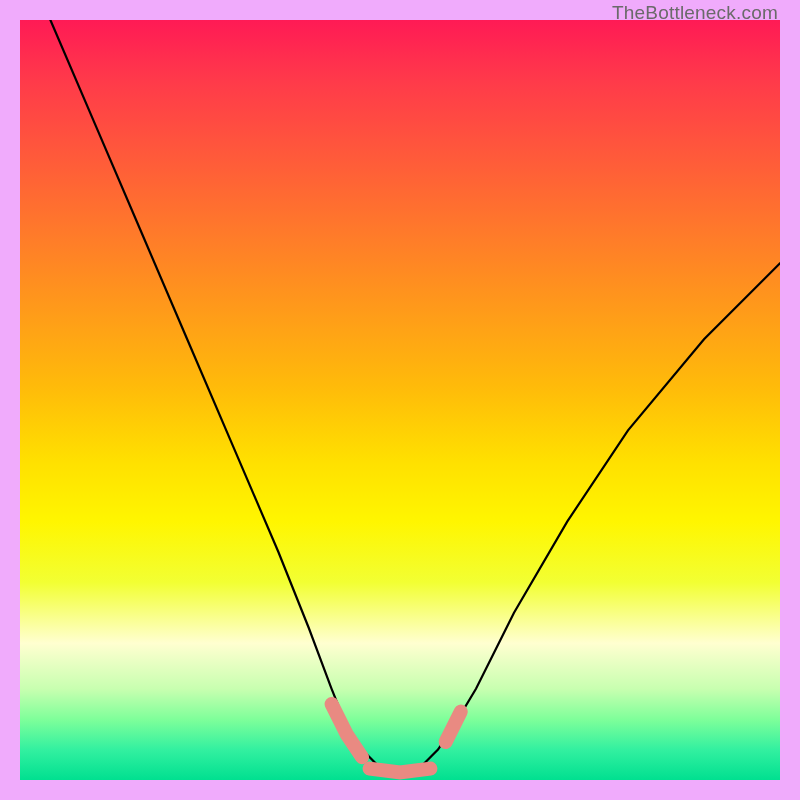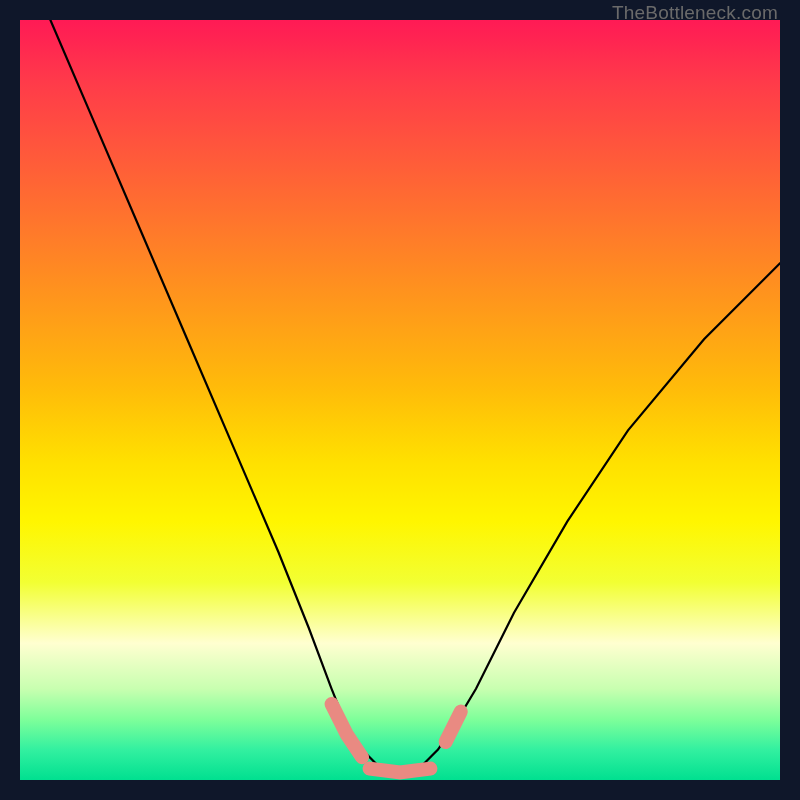--- a/index.html
+++ b/index.html
@@ -8,21 +8,21 @@
     background: #000;
     width: 800px;
     height: 800px;
     overflow: hidden;
     font-family: Arial, sans-serif;
   }
   .frame {
     position: relative;
     width: 800px;
     height: 800px;
-    background: #0f172a;
+    background: #f0abfc;
   }
   .plot-area {
     position: absolute;
     left: 20px;
     top: 20px;
     width: 760px;
     height: 760px;
     background: linear-gradient(to bottom,
       #ff1a55 0%,
       #ff3a4a 8%,

